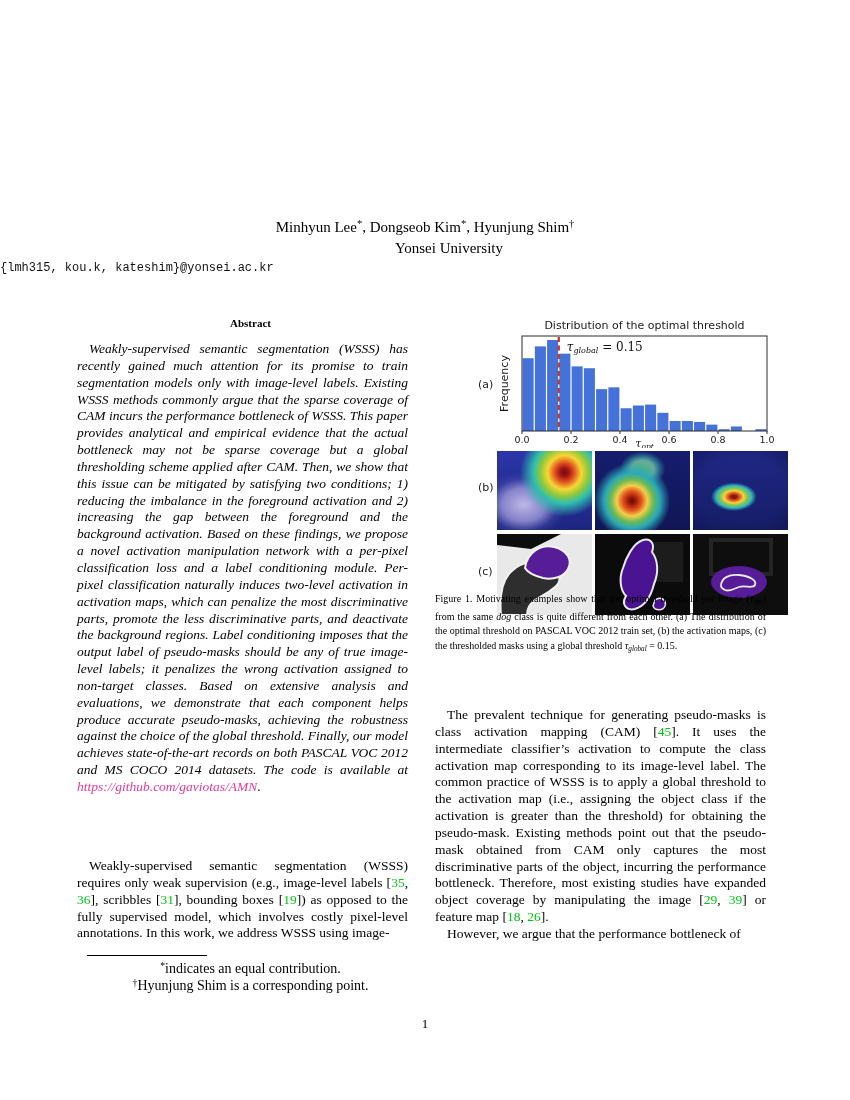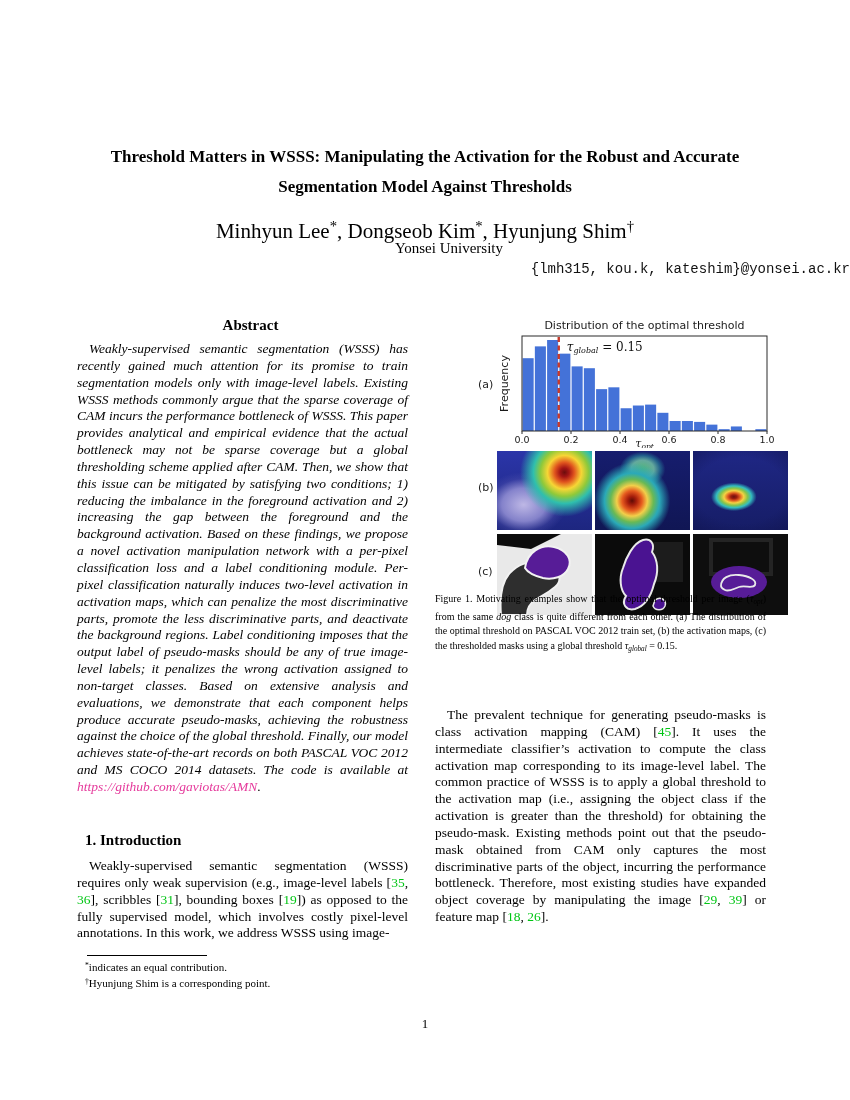--- a/index.html
+++ b/index.html
@@ -2,37 +2,37 @@
 <html style="--cite: #00c514; --link: #e5399b;"><head>
 <meta charset="utf-8">
 <style>
   html,body{margin:0;padding:0;background:#ffffff;}
   .page{position:relative;width:850px;height:1100px;background:#fff;overflow:hidden;
         font-family:"Liberation Serif",serif;color:#000;}
   .abs{position:absolute;}
 
   .title{left:75px;top:142px;width:700px;text-align:center;font-weight:bold;
          font-size:17px;line-height:30px;}
-  .authors{left:0;top:218px;width:850px;text-align:center;font-size:21px;}
+  .authors{left:0;top:218px;width:850px;text-align:center;font-size:15px;}
   .affil{left:0;top:240px;width:850px;text-align:center;font-size:15px;padding-left:24px;}
-  .emails{left:0;top:261px;width:850px;text-align:right;
-          font-family:"Liberation Mono","DejaVu Sans Mono",monospace;font-size:14px;color:#111;}
+  .emails{left:0;top:261px;width:850px;text-align:left;
+          font-family:"Liberation Mono","DejaVu Sans Mono",monospace;font-size:12px;color:#111;}
 
   .col{width:331px;font-size:13.5px;line-height:16.85px;text-align:justify;}
   .lcol{left:77px;}
   .rcol{left:435px;}
 
-  .abstract-head{left:85px;top:317px;width:331px;text-align:center;font-weight:bold;font-size:15px;}
+  .abstract-head{left:85px;top:317px;width:331px;text-align:center;font-weight:bold;font-size:11px;}
   .abstract-body{top:341px;font-style:italic;}
   .section-head{left:85px;top:832px;width:331px;font-weight:bold;font-size:15px;}
   .intro-body{top:858px;}
   p{margin:0;}
   p.ind{text-indent:12px;}
 
-  .footnote-block{left:85px;top:955px;width:331px;font-size:11px;line-height:13.5px;text-align:left;}
+  .footnote-block{left:85px;top:955px;width:331px;font-size:14px;line-height:13.5px;text-align:center;}
   .footnote-rule{width:120px;border:none;border-top:1px solid #000;margin:0 0 3px 2px;}
 
   .cite{color:var(--cite,#00c514);}
   .link{color:var(--link,#e5399b);}
   .i{font-style:italic;}
   .sub{font-style:italic;font-size:0.72em;vertical-align:-0.25em;}
   .sup{font-size:0.7em;vertical-align:0.45em;}
 
   .figure-area{left:435px;top:318px;width:331px;height:300px;margin-left:42px;}
   .row-label{position:absolute;left:1px;font-family:"DejaVu Sans","Liberation Sans",sans-serif;
@@ -60,31 +60,29 @@
   .pagenum{left:0;top:1016px;width:850px;text-align:center;font-size:13px;}
 
   #hist-svg text{font-family:"DejaVu Sans","Liberation Sans",sans-serif;}
   #hist-svg .mathtext{font-family:"DejaVu Serif","Liberation Serif",serif;}
 </style>
 </head>
 <body>
 
 <div class="page">
 
-  <div class="abs title">Threshold Matters in WSSS: Manipulating the Activation for the Robust and Accurate Segmentation Model Against Thresholds</div>
   <div class="abs authors"><span>Minhyun Lee</span><span class="sup">*</span><span>,  Dongseob Kim</span><span class="sup">*</span><span>,  Hyunjung Shim</span><span class="sup">†</span></div>
   <div class="abs affil">Yonsei University</div>
   <div class="abs emails">{lmh315, kou.k, kateshim}@yonsei.ac.kr</div>
 
   <div class="abs abstract-head">Abstract</div>
   <div class="abs col lcol abstract-body">
     <p class="ind"><span>Weakly-supervised semantic segmentation (WSSS) has recently gained much attention for its promise to train segmentation models only with image-level labels. Existing WSSS methods commonly argue that the sparse coverage of CAM incurs the performance bottleneck of WSSS. This paper provides analytical and empirical evidence that the actual bottleneck may not be sparse coverage but a global thresholding scheme applied after CAM. Then, we show that this issue can be mitigated by satisfying two conditions; 1) reducing the imbalance in the foreground activation and 2) increasing the gap between the foreground and the background activation. Based on these findings, we propose a novel activation manipulation network with a per-pixel classification loss and a label conditioning module. Per-pixel classification naturally induces two-level activation in activation maps, which can penalize the most discriminative parts, promote the less discriminative parts, and deactivate the background regions. Label conditioning imposes that the output label of pseudo-masks should be any of true image-level labels; it penalizes the wrong activation assigned to non-target classes. Based on extensive analysis and evaluations, we demonstrate that each component helps produce accurate pseudo-masks, achieving the robustness against the choice of the global threshold. Finally, our model achieves state-of-the-art records on both PASCAL VOC 2012 and MS COCO 2014 datasets. The code is available at </span><span class="link">https://github.com/gaviotas/AMN</span><span>.</span></p>
   </div>
 
-  <div class="abs section-head">1. Introduction</div>
   <div class="abs col lcol intro-body">
     <p class="ind"><span>Weakly-supervised semantic segmentation (WSSS) requires only weak supervision (e.g., image-level labels [</span><span class="cite">35</span><span>, </span><span class="cite">36</span><span>], scribbles [</span><span class="cite">31</span><span>], bounding boxes [</span><span class="cite">19</span><span>]) as opposed to the fully supervised model, which involves costly pixel-level annotations. In this work, we address WSSS using image-</span></p>
   </div>
 
   <div class="abs footnote-block">
     <hr class="footnote-rule">
     <div><span class="sup">*</span><span>indicates an equal contribution.</span></div>
     <div><span class="sup">†</span><span>Hyunjung Shim is a corresponding point.</span></div>
   </div>
 
@@ -164,16 +162,17 @@
           <path d="M28 52 C28 44 36 40 46 41 C56 42 64 46 62 51 C60 55 52 51 46 53 C40 55 36 58 32 56 C30 55 28 54 28 52 Z" fill="none" stroke="#e9e9e9" stroke-width="1.8"></path>
         </svg>
       </div>
     </div>
   </div>
 
   <div class="abs caption"><span>Figure 1. Motivating examples show that the optimal threshold per image (</span><span class="i">τ</span><span class="sub">opt</span><span>) from the same </span><span class="i">dog</span><span> class is quite different from each other.  (a) The distribution of the optimal threshold on PASCAL VOC 2012 train set, (b) the activation maps, (c) the thresholded masks using a global threshold </span><span class="i">τ</span><span class="sub">global</span><span> = 0.15.</span></div>
 
   <div class="abs col rcol rbody">
     <p class="ind"><span>The prevalent technique for generating pseudo-masks is class activation mapping (CAM) [</span><span class="cite">45</span><span>]. It uses the intermediate classifier’s activation to compute the class activation map corresponding to its image-level label.  The common practice of WSSS is to apply a global threshold to the activation map (i.e., assigning the object class if the activation is greater than the threshold) for obtaining the pseudo-mask. Existing methods point out that the pseudo-mask obtained from CAM only captures the most discriminative parts of the object, incurring the performance bottleneck.  Therefore, most existing studies have expanded object coverage by manipulating the image [</span><span class="cite">29</span><span>, </span><span class="cite">39</span><span>] or feature map [</span><span class="cite">18</span><span>, </span><span class="cite">26</span><span>].</span></p>
+    <p class="ind">However, we argue that the performance bottleneck of</p>
   </div>
 
   <div class="abs pagenum">1</div>
 </div>
 
 </body></html>

